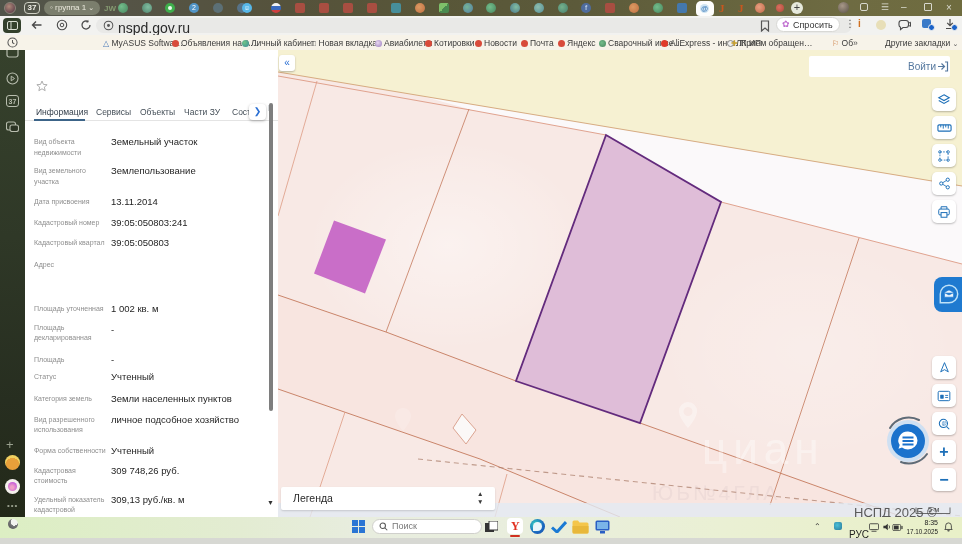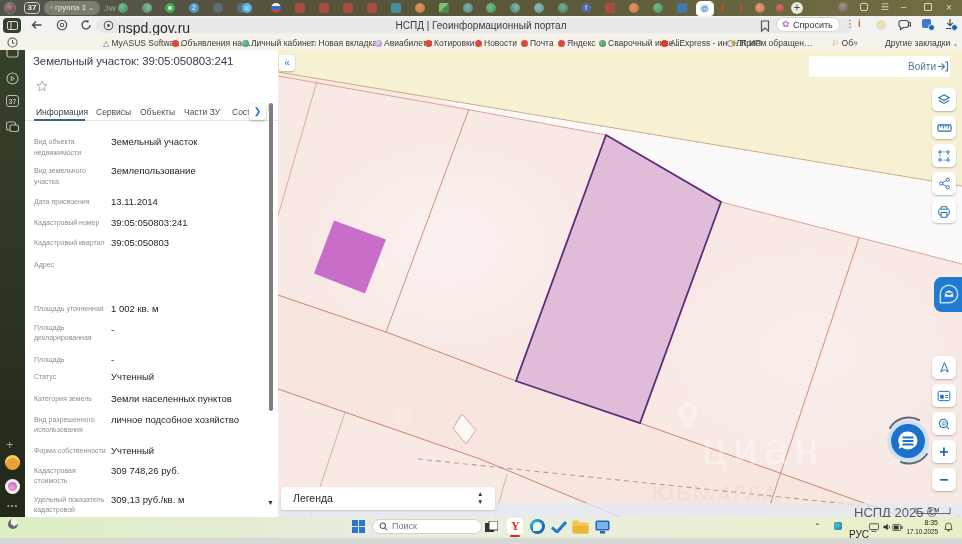--- a/index.html
+++ b/index.html
@@ -99,21 +99,20 @@
   <svg style="position:absolute;left:80px;top:3px;" width="12" height="12" viewBox="0 0 12 12">
       <path d="M10 6 A4 4 0 1 1 8.2 2.7" fill="none" stroke="#4a4a4a" stroke-width="1.3"></path>
       <path d="M8.2 0.8 L8.5 3.2 L6.2 3.4 Z" fill="#4a4a4a"></path>
     </svg>
   <div id="urlbar"></div>
   <svg style="position:absolute;left:103px;top:4px;" width="11" height="11" viewBox="0 0 12 12">
       <circle cx="6" cy="6" r="4.7" fill="none" stroke="#555" stroke-width="1.1"></circle>
       <circle cx="6" cy="6" r="1.6" fill="#555"></circle>
     </svg>
   <div style="position:absolute;left:118px;top:4px;font-size:14px;color:#2a2a2a;">nspd.gov.ru</div>
-  <div style="position:absolute;left:0;top:4px;width:962px;text-align:center;font-size:10px;color:#3b3b3b;">НСПД&nbsp;|&nbsp;Геоинформационный портал</div>
   <svg style="position:absolute;left:760px;top:4px;" width="10" height="12" viewBox="0 0 10 12">
       <path d="M1.5 1 H8.5 V11 L5 8 L1.5 11 Z" fill="none" stroke="#555" stroke-width="1.2"></path>
     </svg>
   <div style="position:absolute;left:776px;top:1px;width:64px;height:15px;background:#fff;border:1px solid #d8d8d5;border-radius:8px;"></div>
   <div style="position:absolute;left:782px;top:3px;color:#c06fd0;font-size:9px;">✿</div>
   <div style="position:absolute;left:793px;top:4px;font-size:9px;color:#333;">Спросить</div>
   <div style="position:absolute;left:845px;top:2px;color:#555;font-size:10px;">⋮</div>
   <div style="position:absolute;left:858px;top:2px;color:#d07020;font-size:10px;font-weight:bold;">i</div>
   <div style="position:absolute;left:876px;top:4px;width:10px;height:10px;border-radius:50%;background:#e8dfb8;"></div>
   <svg style="position:absolute;left:898px;top:3px;" width="13" height="12" viewBox="0 0 13 12">
@@ -163,21 +162,20 @@
       <rect x="0.5" y="2" width="9" height="8" rx="2" fill="none" stroke="#b8bdae" stroke-width="1.1"></rect>
       <rect x="4" y="5" width="8.5" height="6.5" rx="2" fill="#2c3424" stroke="#b8bdae" stroke-width="1.1"></rect>
     </svg>
   <div style="position:absolute;left:6px;top:387px;color:#9aa18f;font-size:13px;">+</div>
   <div style="position:absolute;left:5px;top:405px;width:15px;height:15px;border-radius:50%;background:radial-gradient(circle at 50% 65%,#e8a03a 55%,#f0d060 56%);"></div>
   <div style="position:absolute;left:5px;top:429px;width:15px;height:15px;border-radius:50%;background:#f4f0ec;"></div>
   <div style="position:absolute;left:8px;top:432px;width:9px;height:9px;border-radius:50%;background:radial-gradient(circle at 45% 60%,#f0a0c8 20%,#c85fd8 70%,#a84fd0);"></div>
   <div style="position:absolute;left:7px;top:451px;color:#9aa18f;font-size:8px;letter-spacing:1px;">•••</div>
 </div>
 <div class="abs" id="panel">
-  <div style="position:absolute;left:8px;top:5px;font-size:11.5px;letter-spacing:-0.1px;color:#3a4045;">Земельный участок: 39:05:050803:241</div>
   <svg style="position:absolute;left:10px;top:29px;" width="14" height="14" viewBox="0 0 24 24">
       <path d="M12 3.5 L14.5 9.3 L20.8 9.8 L16 13.9 L17.4 20 L12 16.8 L6.6 20 L8 13.9 L3.2 9.8 L9.5 9.3 Z" fill="none" stroke="#a8a8a8" stroke-width="1.6"></path>
     </svg>
   <div style="position:absolute;left:11px;top:57px;font-size:8.5px;color:#333e4a;">Информация</div>
   <div style="position:absolute;left:71px;top:57px;font-size:8.5px;color:#454f58;">Сервисы</div>
   <div style="position:absolute;left:115px;top:57px;font-size:8.5px;color:#454f58;">Объекты</div>
   <div style="position:absolute;left:159px;top:57px;font-size:8.5px;color:#454f58;">Части ЗУ</div>
   <div style="position:absolute;left:207px;top:57px;font-size:8.5px;color:#454f58;">Соста</div>
   <div style="position:absolute;left:0;top:69.5px;width:253px;height:1px;background:#e4e4e4;"></div>
   <div style="position:absolute;left:9px;top:69px;width:51px;height:2px;background:#3c6488;"></div>

